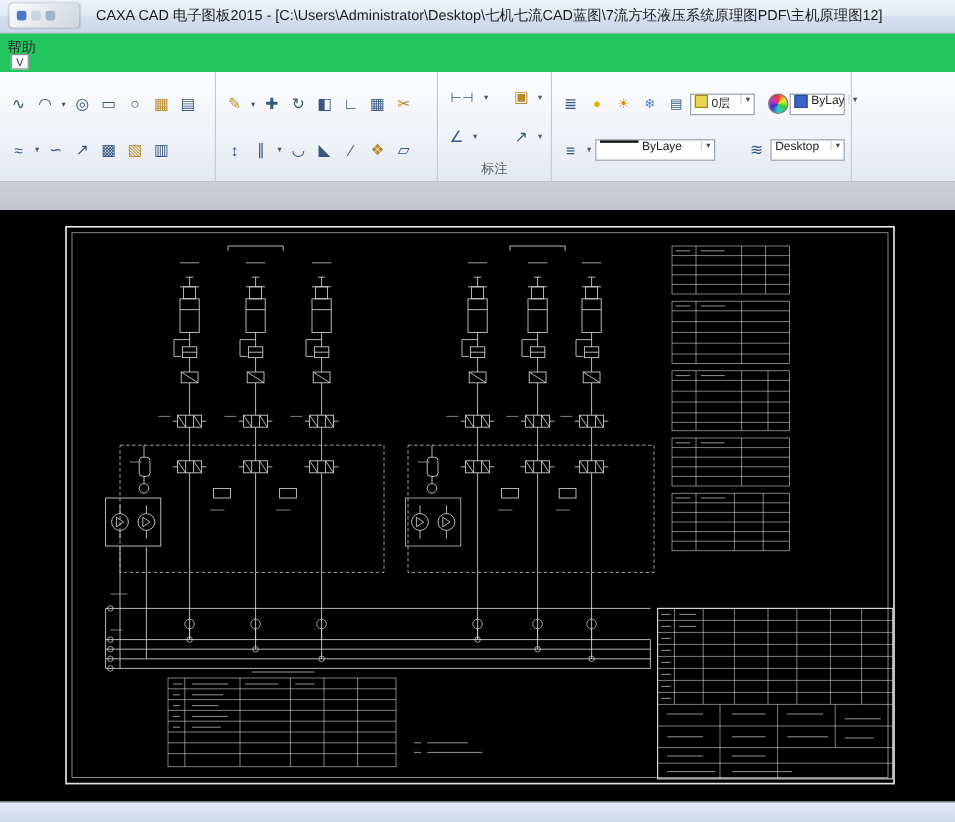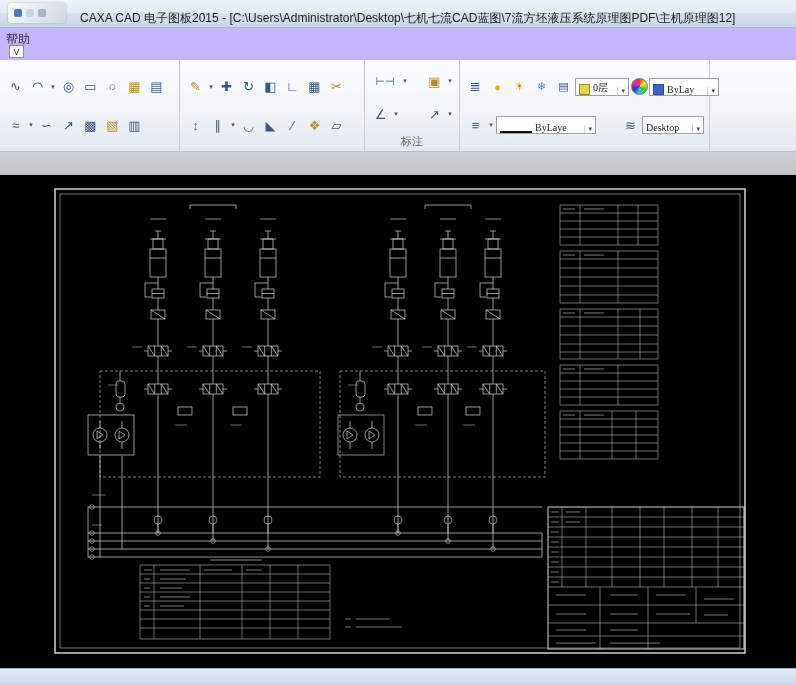--- a/index.html
+++ b/index.html
@@ -6,36 +6,36 @@
   body{
     width:796px;height:685px;position:relative;overflow:hidden;
     font-family:"Liberation Sans","DejaVu Sans",sans-serif;
     background:#d5d7da;
   }
   
   .titlebar{
     position:absolute;top:0;left:0;width:796px;height:28px;
     background:linear-gradient(#f0f4fa 0%,#e2eaf4 48%,#d4dfee 52%,#cbd8ea 100%);
     border-bottom:1px solid #a9b6c8;
-    display:flex;align-items:flex-end;box-sizing:border-box;
+    display:flex;align-items:center;box-sizing:border-box;
   }
   .app-logo{
     position:absolute;left:8px;top:3px;width:58px;height:20px;border-radius:3px;
     background:linear-gradient(135deg,#fdfdfd 0%,#dfe4ea 60%,#cfd6de 100%);
     box-shadow:0 0 2px rgba(0,0,0,.3);
   }
   .app-logo i{position:absolute;top:6px;width:8px;height:8px;border-radius:2px;display:block;}
   .app-logo i:nth-child(1){left:6px;background:#4a79c4;}
   .app-logo i:nth-child(2){left:18px;background:#c8d4e2;}
   .app-logo i:nth-child(3){left:30px;background:#9fb4cd;}
   .title-text{
     margin-left:80px;font-size:12px;color:#1c1c1c;white-space:nowrap;
   }
   
-  .menustrip{position:absolute;top:28px;left:0;width:796px;height:32px;background:#c4b5fd;}
+  .menustrip{position:absolute;top:28px;left:0;width:796px;height:32px;background:#22c55e;}
   .help-label{position:absolute;left:6px;top:3px;font-size:12px;color:#2d2d2d;}
   .v-box{
     position:absolute;left:9px;top:17px;width:15px;height:13px;
     border:1px solid #8b8f94;background:#fbfbfb;font-size:9px;color:#333;
     text-align:center;line-height:13px;box-sizing:border-box;
   }
   
   .ribbon{
     position:absolute;top:60px;left:0;width:796px;height:92px;
     background:linear-gradient(#fcfdfe 0%,#f1f4f8 55%,#e4e9f0 100%);
@@ -50,22 +50,22 @@
     width:21px;height:21px;display:flex;align-items:center;justify-content:center;
     font-size:13px;color:#38567f;border-radius:2px;cursor:default;flex:0 0 auto;
   }
   .ricon.warm{color:#b98a2c;}
   .ricon.small{font-size:11px;}
   .caret{font-size:7px;color:#555;width:8px;text-align:center;flex:0 0 auto;}
   .rlabel{height:17px;text-align:center;font-size:11px;color:#59606c;line-height:15px;}
   .gap{flex:1;}
   
   .selbox{
-    height:18px;background:#fff;border:1px solid #98a1ac;display:flex;align-items:flex-end;
-    font-size:10px;color:#222;padding:0 3px;gap:3px;box-sizing:border-box;flex:0 0 auto;font-family:Liberation Serif, serif;
+    height:18px;background:#fff;border:1px solid #98a1ac;display:flex;align-items:flex-start;
+    font-size:10px;color:#222;padding:0 3px;gap:3px;box-sizing:border-box;flex:0 0 auto;
   }
   .selbox .sb-caret{margin-left:auto;font-size:7px;color:#444;border-left:1px solid #ccd2d8;padding-left:3px;}
   .chip{width:9px;height:9px;flex:0 0 auto;}
   .chip.yellow{background:#e8d44d;border:1px solid #9b8c20;}
   .chip.blue{background:#3c63c8;border:1px solid #2a4a9a;}
   .wheel{
     width:15px;height:15px;border-radius:50%;flex:0 0 auto;
     background:conic-gradient(#e33 0deg,#ee3 60deg,#3c3 120deg,#3cc 180deg,#33c 240deg,#c3c 300deg,#e33 360deg);
     border:1px solid #777;
   }
@@ -176,21 +176,21 @@
         <span class="ricon warm small" style="color:#e08a00">☀</span>
         <span class="ricon small" style="color:#4a86c8">❄</span>
         <span class="ricon small">▤</span>
         <div class="selbox" style="width:54px">
           <span class="chip yellow"></span>
           <span>0层</span>
           <span class="sb-caret">▾</span>
         </div>
         <span class="gap"></span>
         <span class="wheel"></span>
-        <div class="selbox" style="width:70px">
+        <div class="selbox" style="width:46px">
           <span class="chip blue"></span>
           <span>ByLay</span>
           <span class="sb-caret">▾</span>
         </div>
       </div>
       <div class="rrow">
         <span class="ricon">≡</span>
         <span class="caret">▾</span>
         <div class="selbox" style="width:100px">
           <span class="lineprev"></span>

